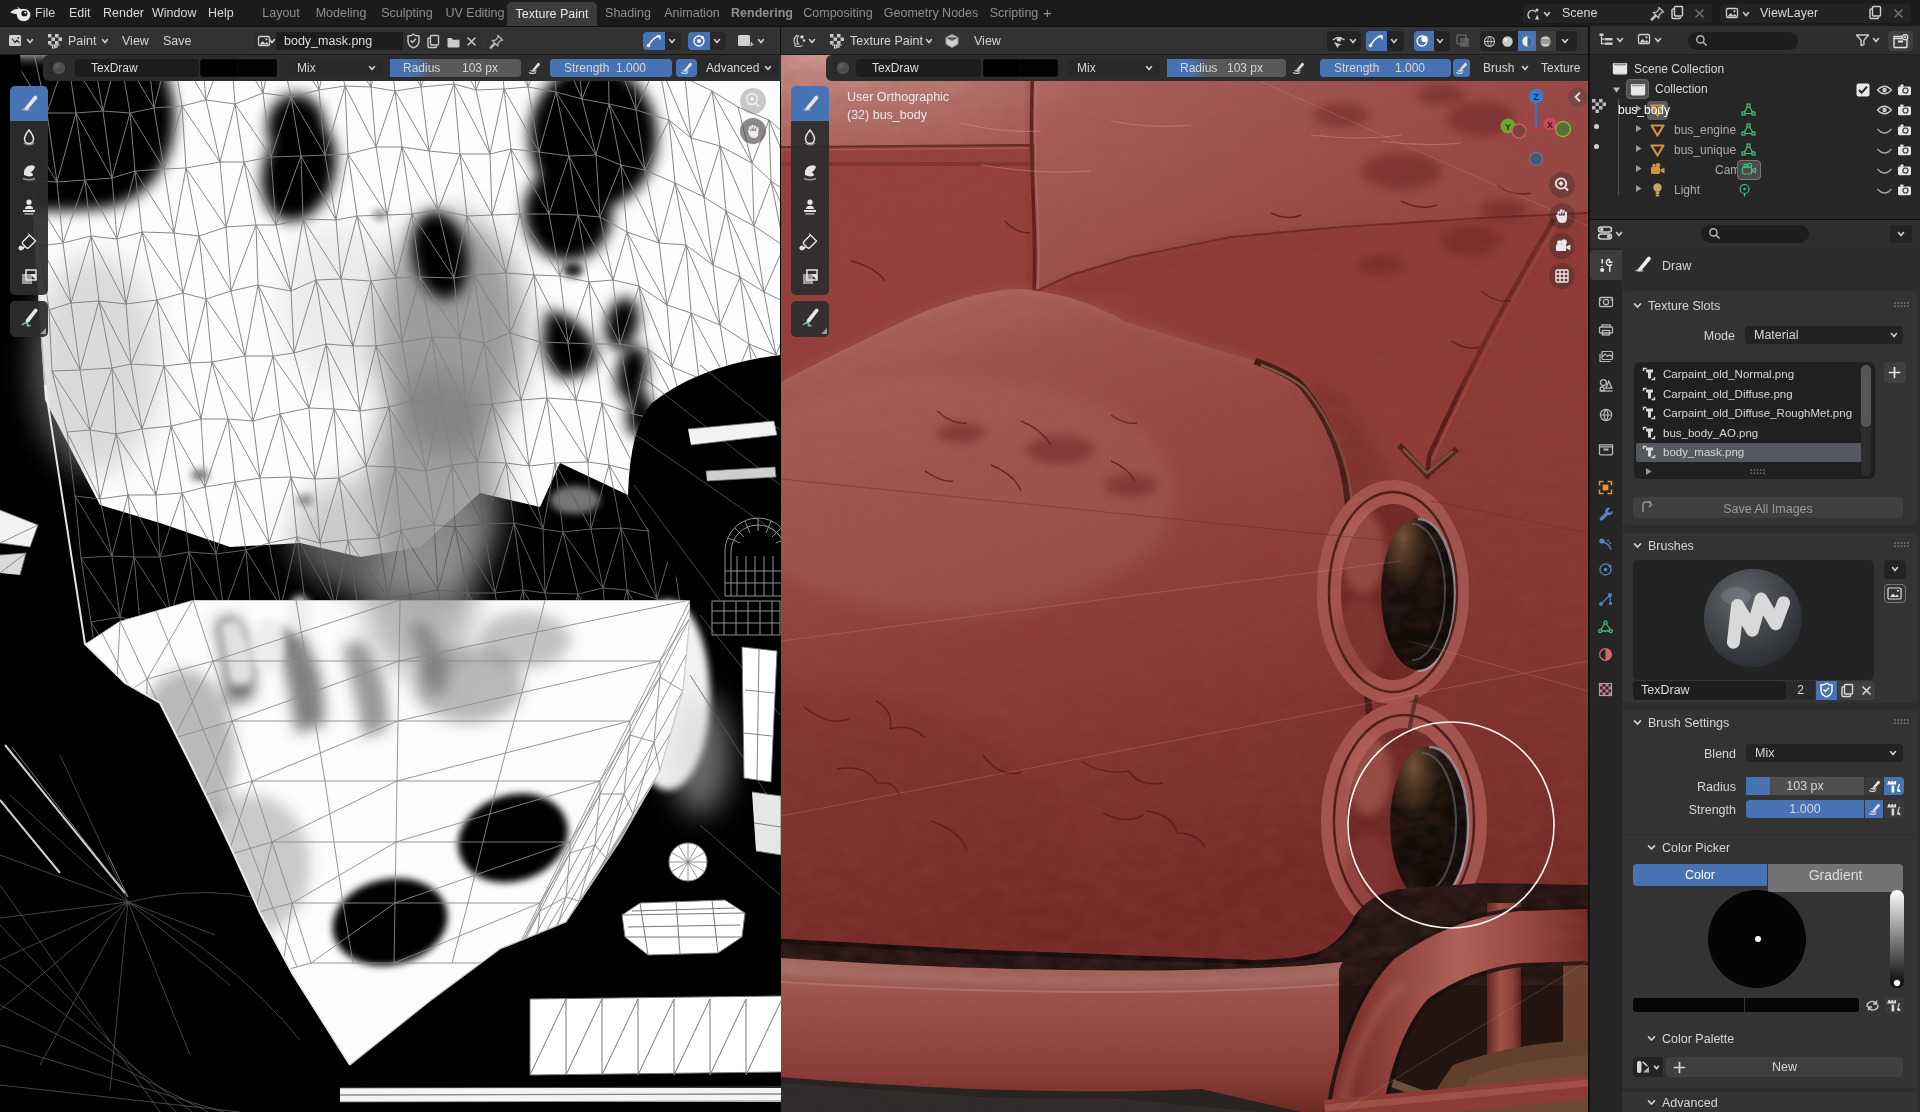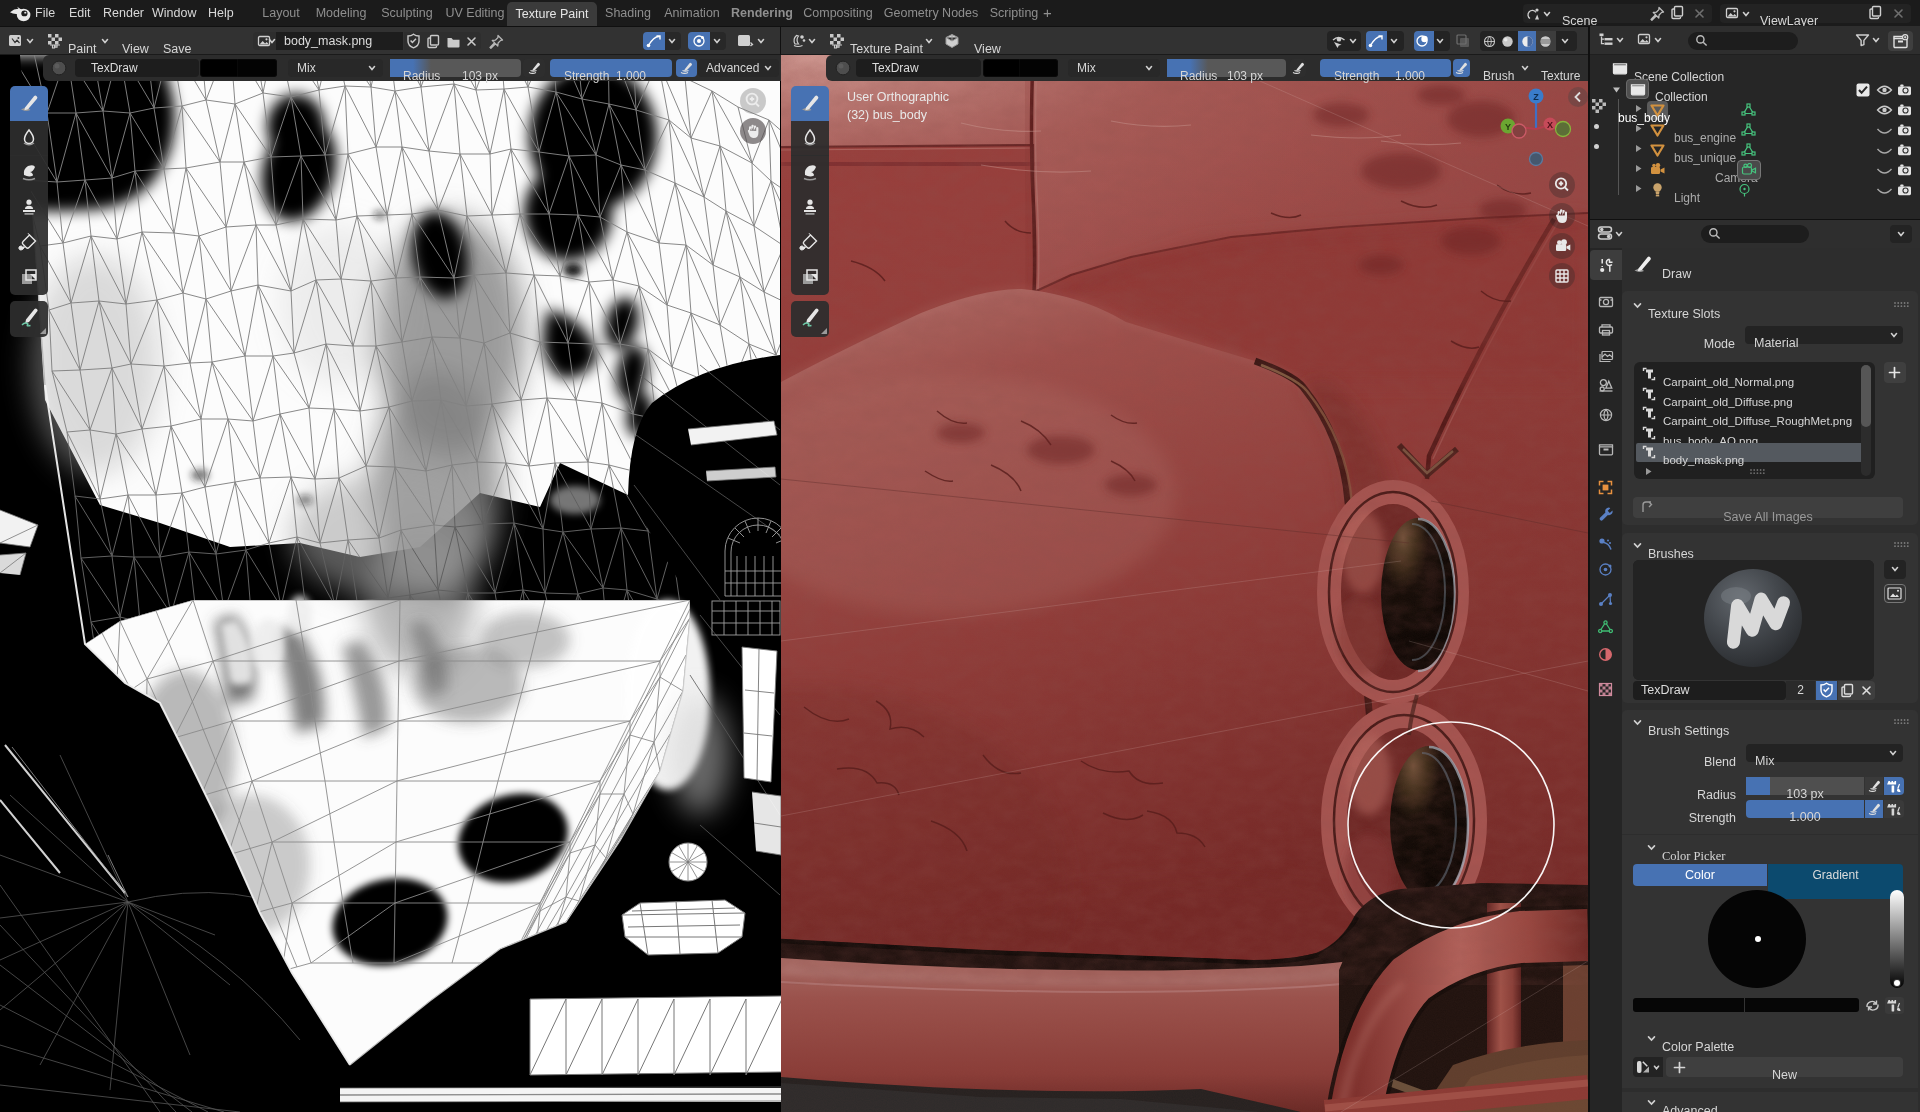--- a/index.html
+++ b/index.html
@@ -4,21 +4,21 @@
 html,body{width:1920px;height:1112px;overflow:hidden;background:#101010;
  font-family:"Liberation Sans",sans-serif;-webkit-font-smoothing:antialiased;}
 .abs{position:absolute;}
 #root{position:relative;width:1920px;height:1112px;background:#101010;}
 .topbar{left:0;top:0;width:1920px;height:26px;background:#1b1b1b;}
 .menu{color:#d8d8d8;font-size:12.5px;line-height:26px;}
 .tab{color:#8f8f8f;font-size:12.5px;line-height:26px;text-align:center;}
 .tab.on{color:#e6e6e6;background:#3b3b3b;border-radius:5px 5px 0 0;}
 .hdr{background:#323232;}
 .tools{background:#2c2c2c;}
-.txt{color:#d6d6d6;font-size:12.5px;line-height:18px;white-space:nowrap;margin-top:8px;}
+.txt{color:#d6d6d6;font-size:12.5px;line-height:18px;white-space:nowrap;}
 .dim{color:#9a9a9a;}
 .fld{background:#1d1d1d;border-radius:4px;color:#dcdcdc;font-size:12.5px;line-height:18px;}
 .dd{background:#282828;border-radius:4px;color:#d6d6d6;font-size:12.5px;line-height:18px;}
 .btn{background:#3f3f3f;border-radius:4px;}
 .blue{background:#4772b3;}
 svg{display:block;}
 </style></head><body>
 <div id="root">
     <svg class="abs" style="left:0;top:55px;" width="781" height="1057" viewBox="0 0 781 1057">
       <defs>
@@ -1511,23 +1511,23 @@
           <path d="M10.2 9.2 l1.8-4.4 1 .5-1.6 4.4z"></path>
         </g>
       </svg>
     </div>
     <div class="abs " style="left:1622px;top:835px;width:296px;height:193px;background:#333333;"></div>
     <div class="abs " style="left:1647px;top:843px;width:9px;height:9px;">
       <svg width="9" height="9" viewBox="0 0 9 9">
         <path d="M1.5 2.88 L4.5 6.12 L7.5 2.88" stroke="#d0d0d0" stroke-width="1.6" fill="none" stroke-linecap="round"></path>
       </svg>
     </div>
-    <div class="abs txt" style="left:1662px;top:839px;font-family:Liberation Serif, serif;">Color Picker</div>
+    <div class="abs txt" style="left:1662px;top:839px;">Color Picker</div>
     <div class="abs blue" style="left:1633px;top:864px;width:134px;height:22px;border-radius:4px 0 0 4px;color:#fff;font-size:12.5px;line-height:22px;text-align:center;">Color</div>
-    <div class="abs " style="left:1768px;top:864px;width:135px;height:35px;background:#0c4a6e;border-radius:0 4px 4px 0;color:#dcdcdc;font-size:12px;line-height:22px;text-align:center;">Gradient</div>
+    <div class="abs " style="left:1768px;top:864px;width:135px;height:28px;background:#737373;border-radius:0 4px 4px 0;color:#dcdcdc;font-size:14px;line-height:22px;text-align:center;">Gradient</div>
     <div class="abs " style="left:1708px;top:890px;width:98px;height:98px;background:#050505;border-radius:50%;"></div>
     <div class="abs " style="left:1755px;top:936px;width:6px;height:6px;background:#fff;border-radius:50%;"></div>
     <div class="abs " style="left:1890px;top:890px;width:14px;height:98px;background:linear-gradient(#ffffff,#000000);border-radius:7px;"></div>
     <div class="abs " style="left:1894px;top:980px;width:6px;height:6px;background:#fff;border-radius:50%;box-shadow:0 0 0 1px #333;"></div>
     <div class="abs " style="left:1633px;top:998px;width:111px;height:14px;background:#060606;border-radius:3px 0 0 3px;"></div>
     <div class="abs " style="left:1745px;top:998px;width:114px;height:14px;background:#060606;border-radius:0 3px 3px 0;"></div>
     <div class="abs " style="left:1864px;top:998px;width:17px;height:15px;">
       <svg width="17" height="15" viewBox="0 0 17 15">
         <path d="M3 9 a5 5 0 0 1 9-3.5 M12.5 2.5 v3.5 h-3.5 M14 6.5 a5 5 0 0 1-9 3.5 M4.5 12.5 v-3.5 h3.5" fill="none" stroke="#c9c9c9" stroke-width="1.4"></path>
       </svg>

